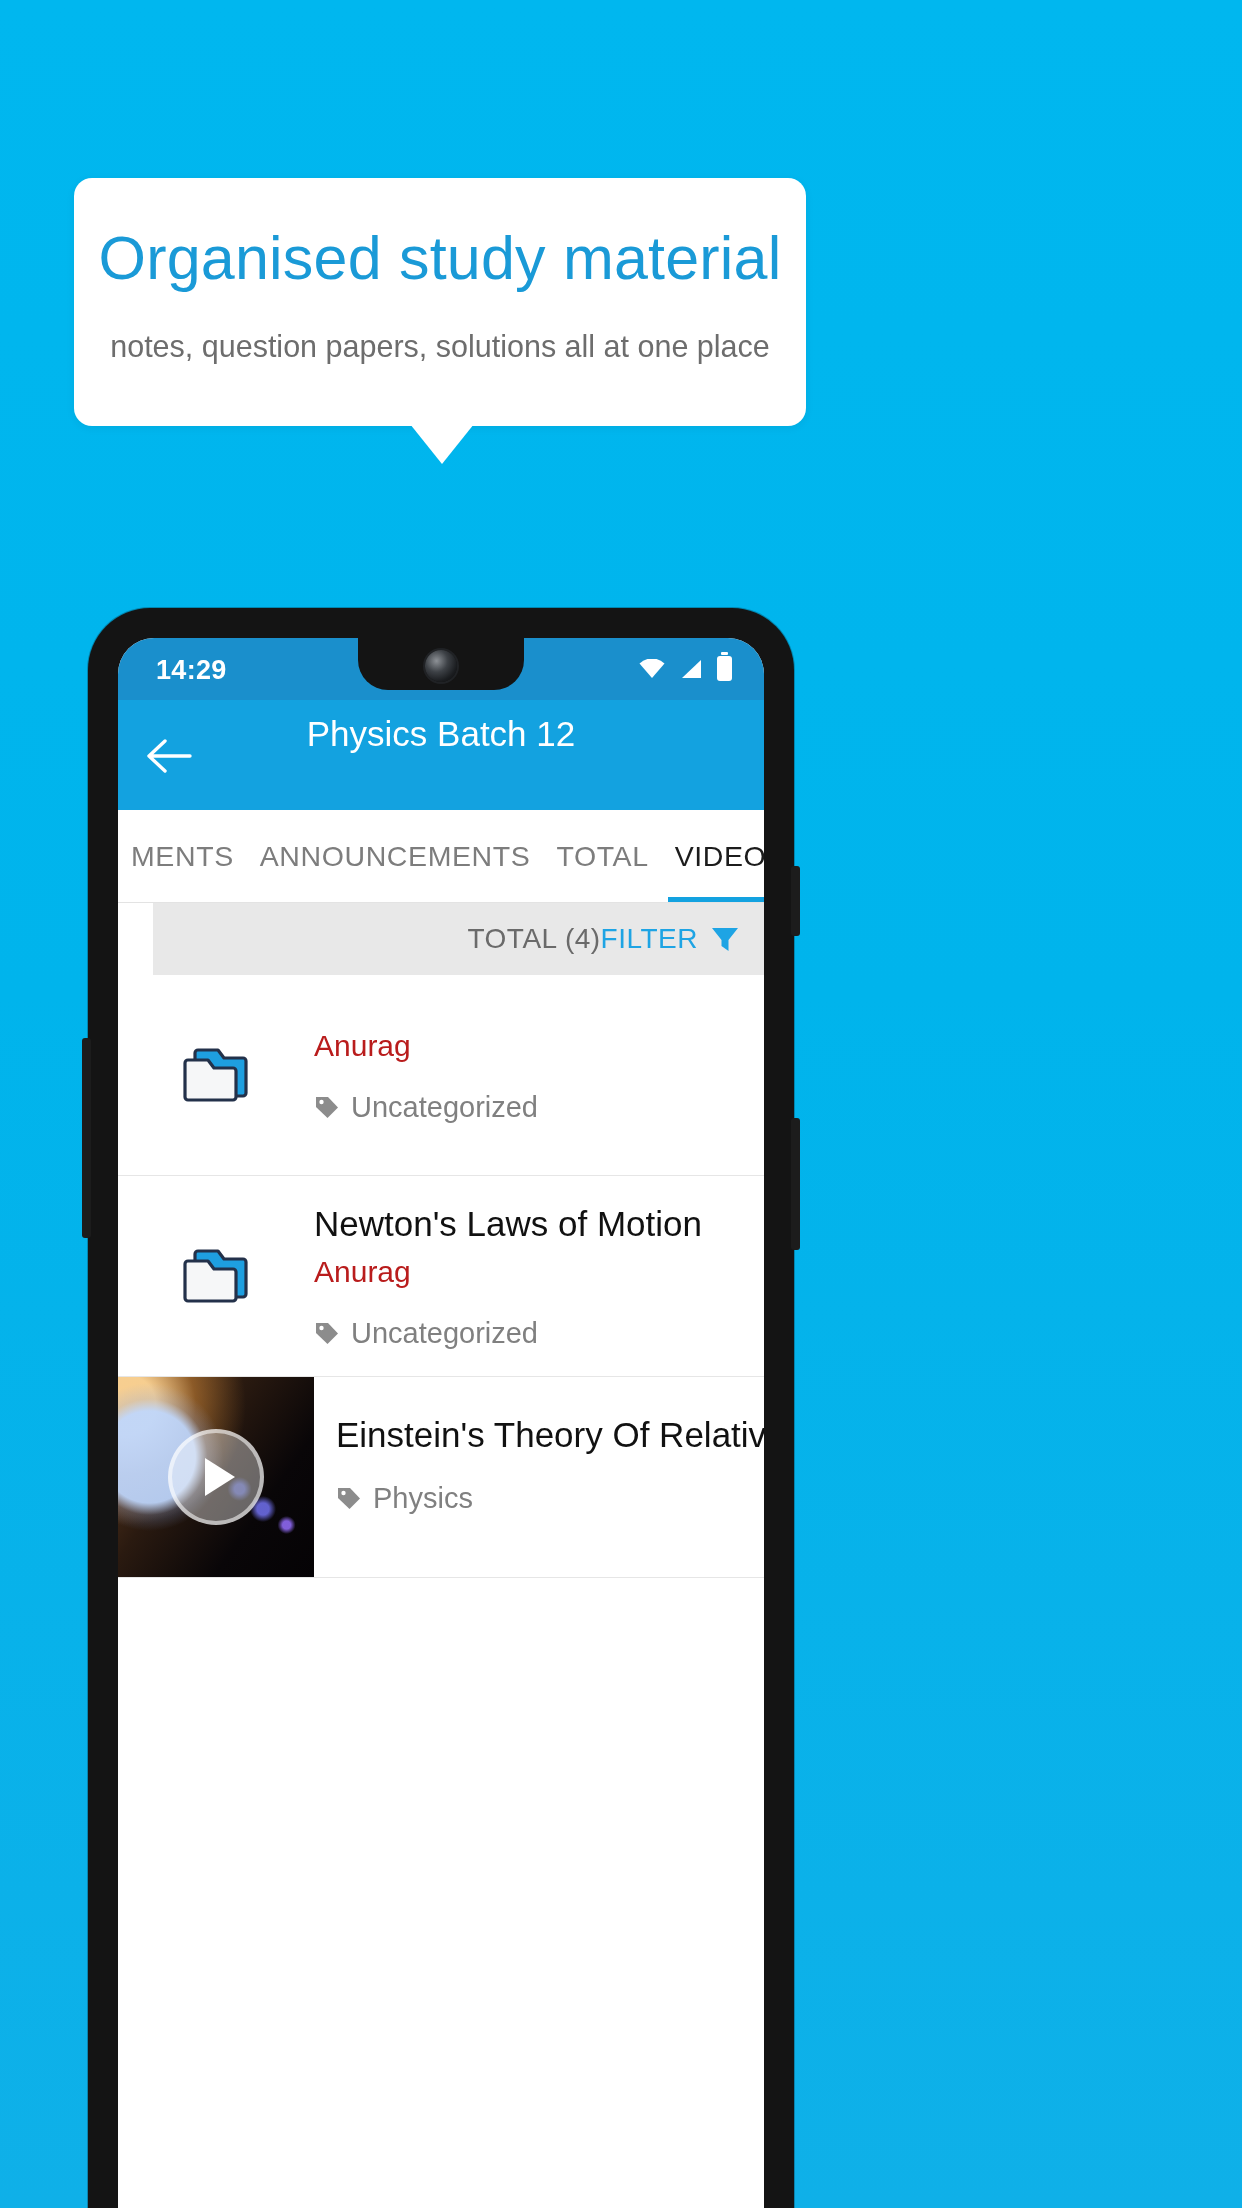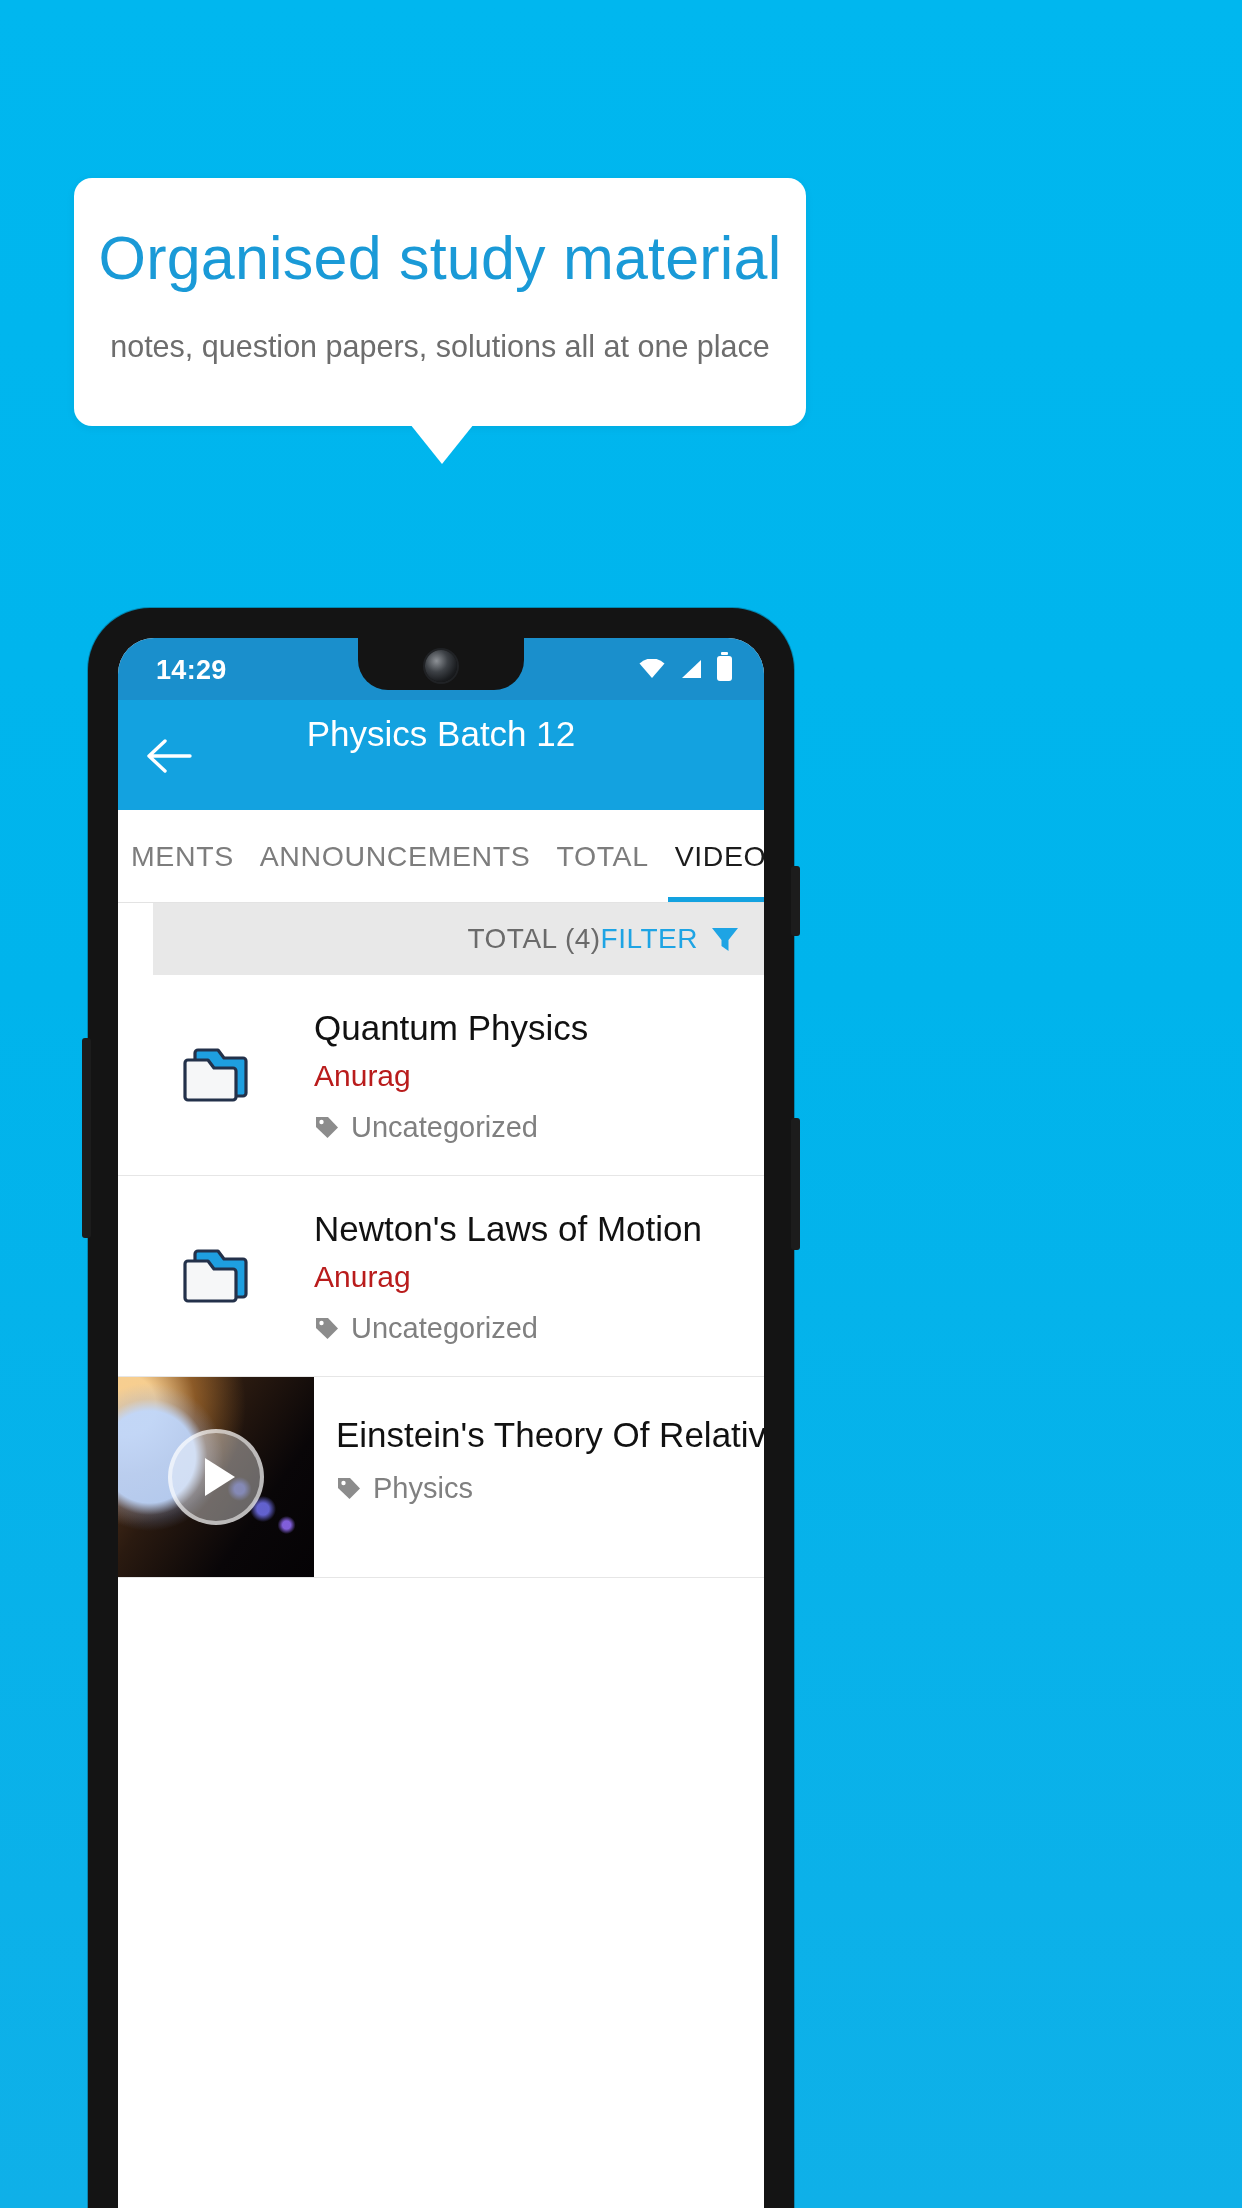--- a/index.html
+++ b/index.html
@@ -162,21 +162,21 @@
     border-bottom:1px solid #e6e6e6;
     min-height:200px;
     cursor:pointer;
   }
   .row-icon{
     width:196px;min-width:196px;display:flex;align-items:center;justify-content:center;
   }
   .row-body{padding:6px 20px 6px 0;}
   .row-title{color:#111;font-size:35px;line-height:44px;margin-bottom:6px;white-space:nowrap;}
   .row-author{color:#b91c1c;font-size:30px;line-height:40px;}
-  .row-tagline{display:flex;align-items:center;gap:11px;margin-top:13px;}
+  .row-tagline{display:flex;align-items:center;gap:11px;margin-top:23px;}
   .tag-icon{width:26px;height:26px;}
   .row-tag{color:#808080;font-size:29px;line-height:36px;}
 
   
   .row.video{min-height:200px;align-items:stretch;}
   .thumb{
     width:196px;min-width:196px;position:relative;overflow:hidden;
     background:#0a0608;
   }
   .thumb-scene{position:absolute;inset:0;
@@ -272,21 +272,20 @@
     <div class="list">
 
       <div class="row">
         <div class="row-icon">
           <svg width="74" height="74" viewBox="0 0 74 74">
             <path d="M19 12 h20 l6 8 h19 a3 3 0 0 1 3 3 v32 a3 3 0 0 1 -3 3 h-45 a3 3 0 0 1 -3 -3 v-40 a3 3 0 0 1 3 -3 z" fill="#1e9fe0" stroke="#23314a" stroke-width="3.2" stroke-linejoin="round"></path>
             <path d="M9 22 h20 l6 8 h19 a3 3 0 0 1 3 3 v26 a3 3 0 0 1 -3 3 h-45 a3 3 0 0 1 -3 -3 v-34 a3 3 0 0 1 3 -3 z" fill="#f6f7f8" stroke="#23314a" stroke-width="3.2" stroke-linejoin="round"></path>
           </svg>
         </div>
         <div class="row-body">
-          <div class="row-title">Quantum Physics</div>
           <div class="row-author">Anurag</div>
           <div class="row-tagline">
             <svg class="tag-icon" viewBox="0 0 26 26">
               <path d="M2 3 L14 3 L24 13.5 L13.5 24 L2 13 Z" fill="#8c8c8c"></path>
               <circle cx="7.5" cy="8" r="2.2" fill="#ffffff"></circle>
             </svg>
             <span class="row-tag">Uncategorized</span>
           </div>
         </div>
       </div>

